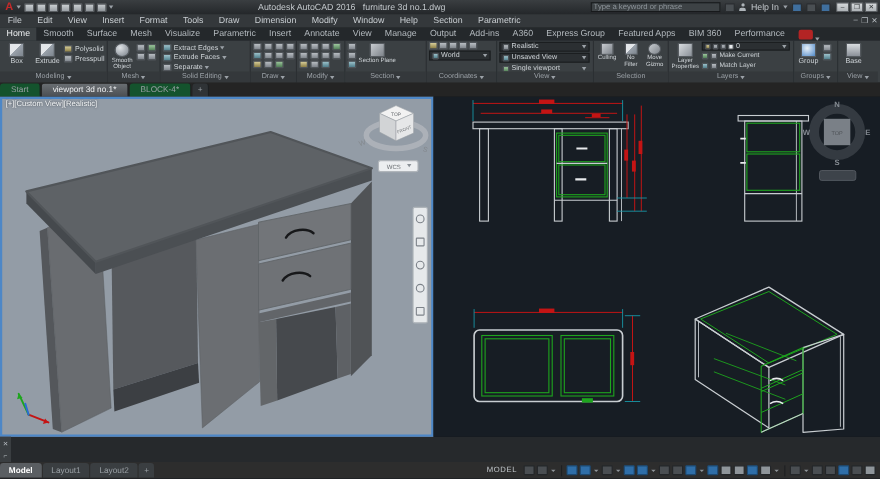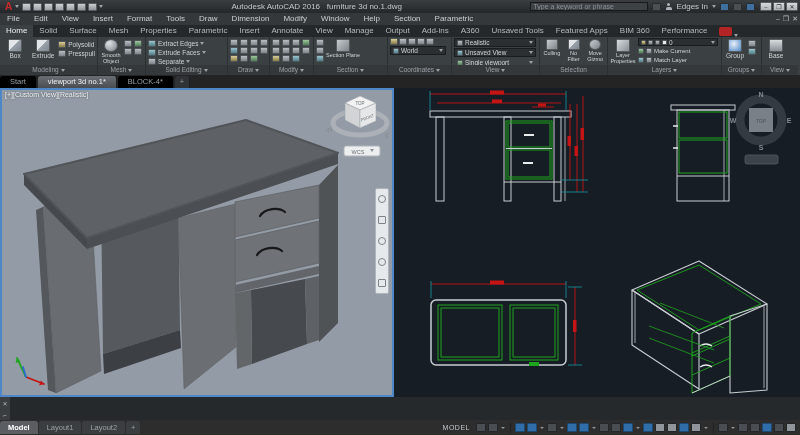--- a/index.html
+++ b/index.html
@@ -64,21 +64,21 @@
     border-top:3px solid #9ba1a7; flex:none; }
   .combo { height:9px; background:#2b2f32; border:1px solid #1a1d1f; display:flex; align-items:center;
     gap:2px; padding:0 2px; font-size:6.5px; color:#ced3d7; white-space:nowrap; }
   .combo .cr { margin-left:auto; }
   .grid { display:grid; grid-template-columns:repeat(4,9px); gap:1px; }
   .grid .ic { width:8px; height:7px; }
 
   
   #filetabs { position:absolute; left:0; top:75px; width:800px; height:13px; background:#242424;
     display:flex; align-items:flex-end; font-size:7.5px; color:#9aa0a5; }
-  .ftab { padding:0 10px; height:12px; line-height:12px; background:#000000; border-right:1px solid #1c1f21;
+  .ftab { padding:0 10px; height:12px; line-height:12px; background:#14532d; border-right:1px solid #1c1f21;
     border-radius:3px 3px 0 0; margin-right:1px; white-space:nowrap; }
   .ftab.active { background:linear-gradient(#6a6f73,#4a4e52); color:#f0f2f4; }
   .ftab.add { padding:0 5px; background:#2f3336; }
 
   
   #drawarea { position:absolute; left:0; top:88px; width:800px; height:309px; background:#101418; }
   #vp-left { position:absolute; left:0; top:0; width:394px; height:309px; background:#939ca6;
     border:2px solid #4d87c7; }
   #vp-label { position:absolute; left:3px; top:1px; font-size:7px; color:#f2f4f6;
     text-shadow:0 0 2px rgba(40,45,50,.8); }
@@ -136,21 +136,21 @@
       <span class="cr"></span>
     </div>
     <div class="title-center">
       <span>Autodesk AutoCAD 2016</span>&nbsp;&nbsp;
       <span>furniture 3d no.1.dwg</span>
     </div>
     <div id="infocenter">
       <div id="search-box">Type a keyword or phrase</div>
       <div class="tb-ic"></div>
       <span class="ic-person"></span>
-      <span>Edges In</span>
+      <span>Help In</span>
       <span class="cr"></span>
       <div class="tb-ic blue"></div>
       <div class="tb-ic"></div>
       <div class="tb-ic blue"></div>
     </div>
     <div class="winbtns">
       <div class="winbtn">–</div>
       <div class="winbtn">❐</div>
       <div class="winbtn">✕</div>
     </div>
@@ -172,33 +172,33 @@
     <span class="menu-item">Parametric</span>
     <span class="winbtns2">
       <span>–</span>
       <span>❐</span>
       <span>✕</span>
     </span>
   </div>
 
   <div id="ribbontabs">
     <span class="rtab active">Home</span>
-    <span class="rtab">Solid</span>
+    <span class="rtab">Smooth</span>
     <span class="rtab">Surface</span>
     <span class="rtab">Mesh</span>
-    <span class="rtab">Properties</span>
+    <span class="rtab">Visualize</span>
     <span class="rtab">Parametric</span>
     <span class="rtab">Insert</span>
     <span class="rtab">Annotate</span>
     <span class="rtab">View</span>
     <span class="rtab">Manage</span>
     <span class="rtab">Output</span>
     <span class="rtab">Add-ins</span>
     <span class="rtab">A360</span>
-    <span class="rtab">Unsaved Tools</span>
+    <span class="rtab">Express Group</span>
     <span class="rtab">Featured Apps</span>
     <span class="rtab">BIM 360</span>
     <span class="rtab">Performance</span>
     <span class="rec-ic"></span>
     <span class="cr"></span>
   </div>
 
   <div id="ribbon">
 
     <div class="panel" style="width:98px">

